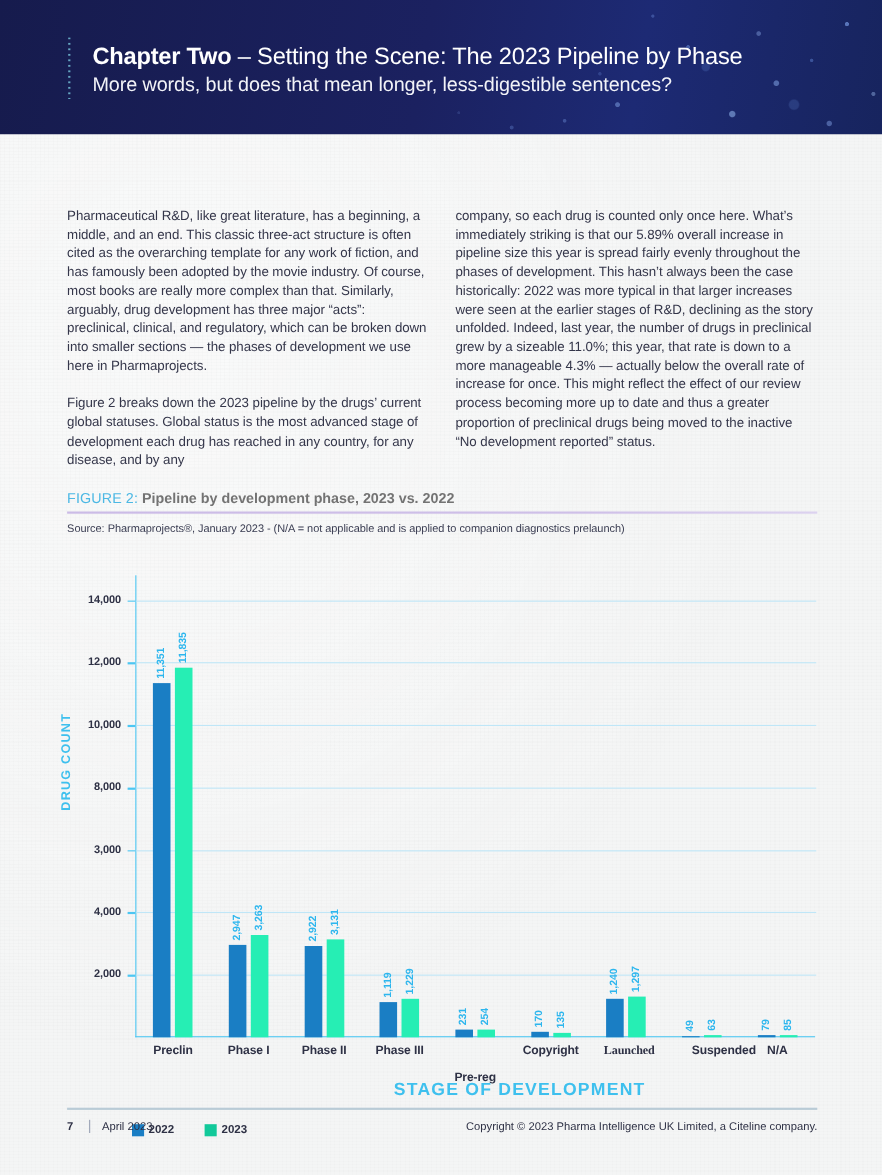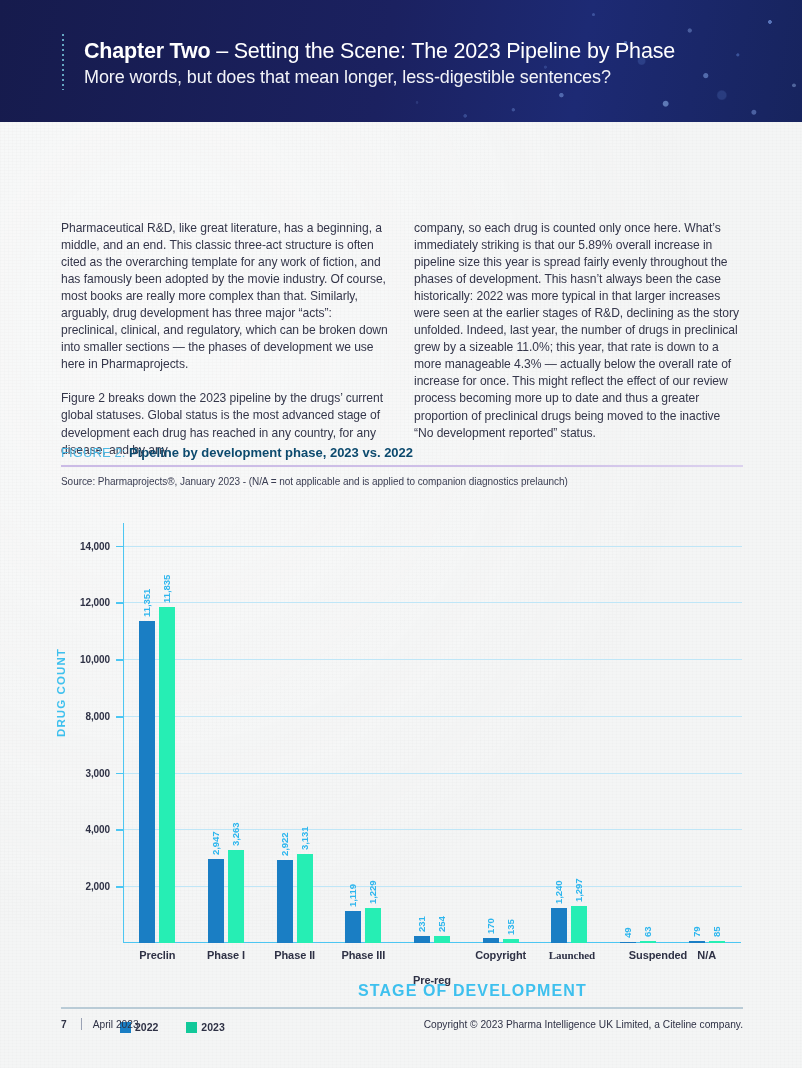--- a/index.html
+++ b/index.html
@@ -103,39 +103,38 @@
     gap: 25px;
     z-index: 4;
   }
   .col { width: 328px; }
   .col p {
     font-size: 12.1px;
     line-height: 17.05px;
     color: #34364a;
     letter-spacing: -0.05px;
     text-align: left;
-    margin-top: 32px;
   }
   .col p + p { margin-top: 17px; }
 
   
   .figure-head {
     position: absolute;
     left: 61px;
     top: 444px;
     width: 682px;
     z-index: 4;
   }
   .fig-title {
     font-size: 13px;
     line-height: 17px;
     white-space: nowrap;
   }
   .fig-title .fignum { color: #4cb8e4; font-weight: normal; letter-spacing: 0.1px; }
-  .fig-title .figlabel { color: #0c4a6e; font-weight: bold; }
+  .fig-title .figlabel { color: #737373; font-weight: bold; }
   .fig-rule {
     margin-top: 4px;
     width: 682px;
     height: 2px;
     background: linear-gradient(to right, #cbbbe6 0%, #cfc0e8 70%, #dcd2ef 100%);
   }
   .fig-source {
     margin-top: 9px;
     font-size: 10px;
     color: #3a3d52;

